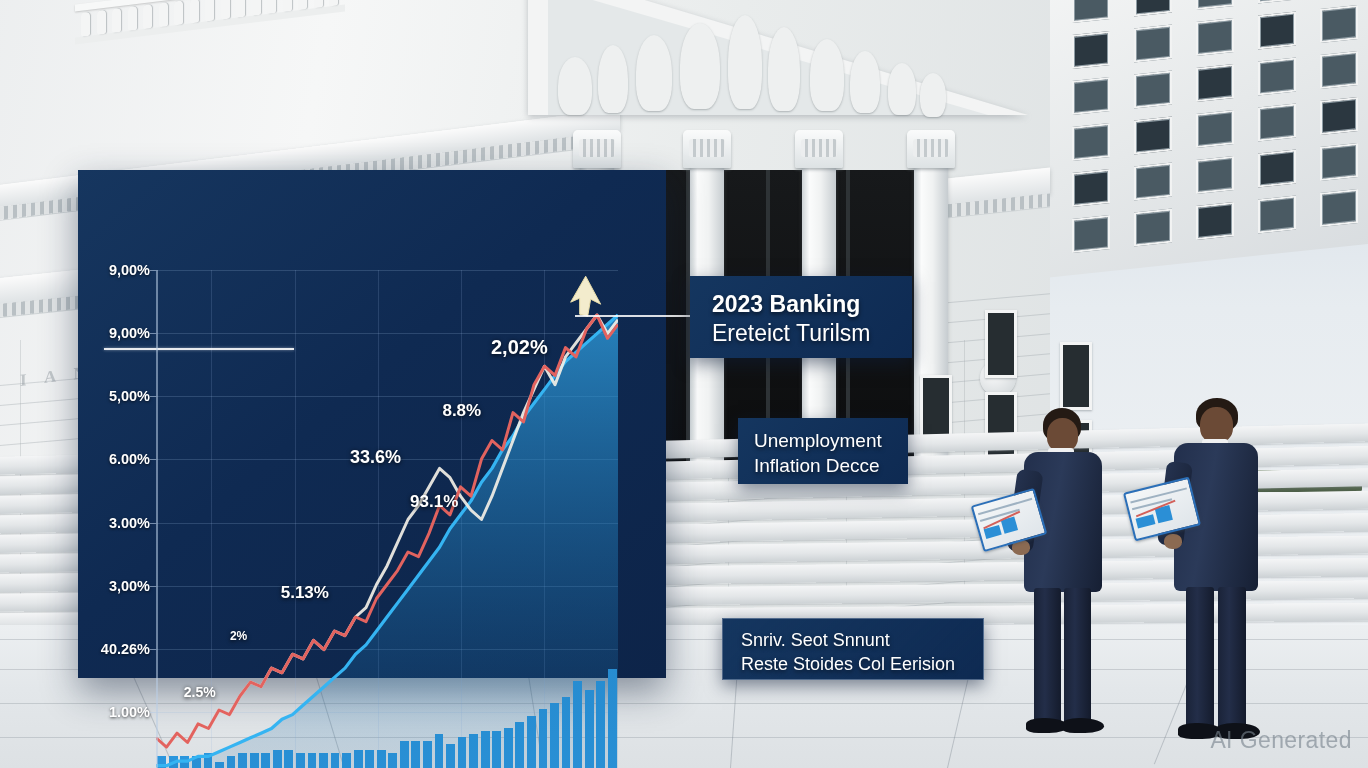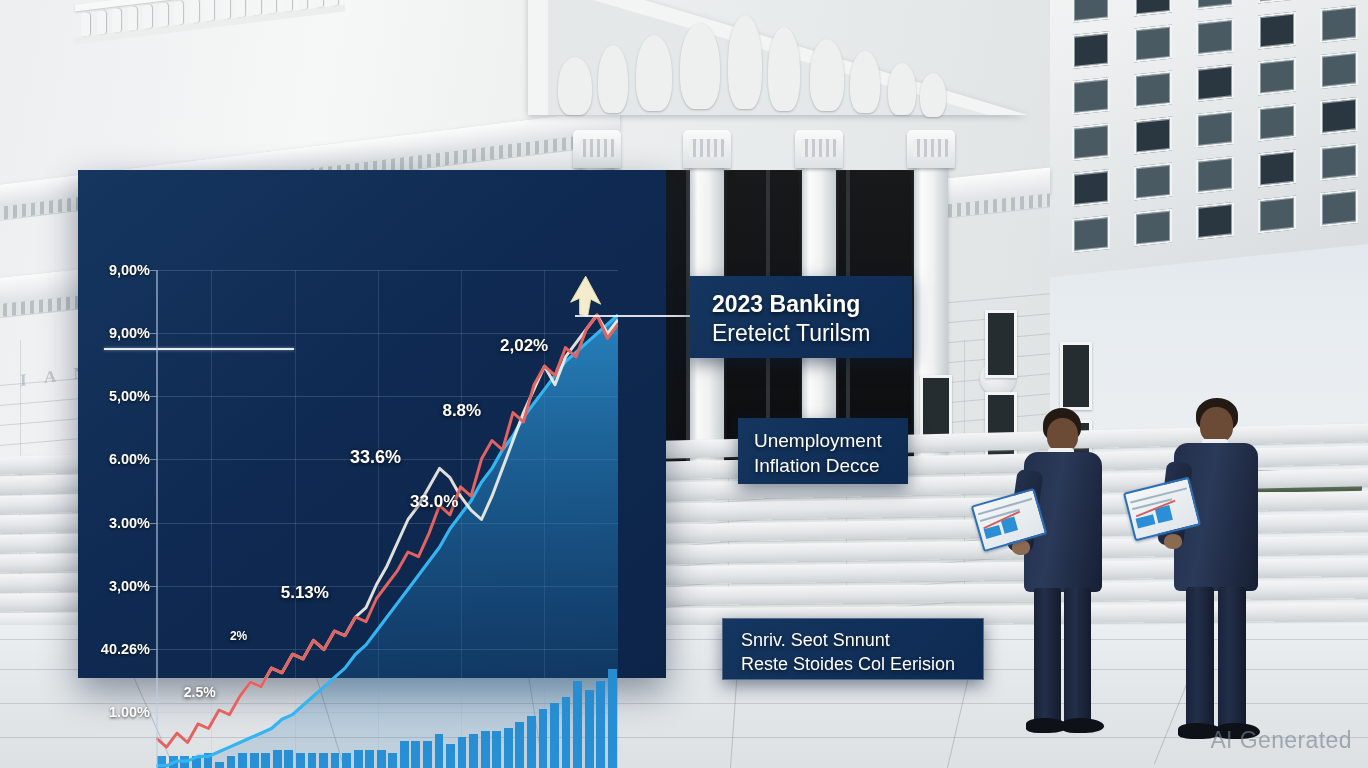--- a/index.html
+++ b/index.html
@@ -452,24 +452,24 @@
             <stop offset="100%" stop-color="#17639e" stop-opacity="0.12"></stop>
           </linearGradient>
         </defs>
         <path id="cyArea" fill="url(#cyFill)" stroke="none" d="M0.0,495.7 L10.5,495.7 L21.0,491.1 L31.5,491.1 L42.0,486.4 L52.5,486.4 L63.0,481.8 L73.5,477.1 L84.0,472.5 L94.5,467.8 L105.0,463.2 L115.5,458.5 L126.0,449.2 L136.5,444.6 L147.0,435.3 L157.5,426.0 L168.0,416.7 L178.5,407.4 L189.0,398.1 L199.5,384.2 L210.0,374.9 L220.5,361.0 L231.0,347.0 L241.5,333.1 L252.0,319.2 L262.5,305.2 L273.0,291.3 L283.5,277.3 L294.0,258.8 L304.5,244.8 L315.0,230.9 L325.5,212.3 L336.0,198.4 L346.5,179.8 L357.0,165.8 L367.5,147.3 L378.0,133.3 L388.5,119.4 L399.0,105.4 L409.5,91.5 L420.0,82.2 L430.5,72.9 L441.0,63.6 L451.5,54.3 L462.0,45.0 L462,505 L0,505 Z"></path>
         <path id="cyLine" fill="none" stroke="#35b4f2" stroke-width="3.2" stroke-linejoin="round" d="M0.0,495.7 L10.5,495.7 L21.0,491.1 L31.5,491.1 L42.0,486.4 L52.5,486.4 L63.0,481.8 L73.5,477.1 L84.0,472.5 L94.5,467.8 L105.0,463.2 L115.5,458.5 L126.0,449.2 L136.5,444.6 L147.0,435.3 L157.5,426.0 L168.0,416.7 L178.5,407.4 L189.0,398.1 L199.5,384.2 L210.0,374.9 L220.5,361.0 L231.0,347.0 L241.5,333.1 L252.0,319.2 L262.5,305.2 L273.0,291.3 L283.5,277.3 L294.0,258.8 L304.5,244.8 L315.0,230.9 L325.5,212.3 L336.0,198.4 L346.5,179.8 L357.0,165.8 L367.5,147.3 L378.0,133.3 L388.5,119.4 L399.0,105.4 L409.5,91.5 L420.0,82.2 L430.5,72.9 L441.0,63.6 L451.5,54.3 L462.0,45.0"></path>
         <path id="whLine" fill="none" stroke="#f2efe6" stroke-width="3" stroke-linejoin="round" opacity="0.92" d="M0.0,467.8 L10.5,477.1 L21.0,463.2 L31.5,472.5 L42.0,453.9 L52.5,458.5 L63.0,440.0 L73.5,444.6 L84.0,426.0 L94.5,412.1 L105.0,416.7 L115.5,398.1 L126.0,402.8 L136.5,384.2 L147.0,388.9 L157.5,370.3 L168.0,379.6 L178.5,361.0 L189.0,365.6 L199.5,347.0 L210.0,337.7 L220.5,314.5 L231.0,295.9 L241.5,272.7 L252.0,249.5 L262.5,235.5 L273.0,216.9 L283.5,198.4 L294.0,207.7 L304.5,226.2 L315.0,240.2 L325.5,249.5 L336.0,226.2 L346.5,198.4 L357.0,170.5 L367.5,142.6 L378.0,119.4 L388.5,96.2 L399.0,114.7 L409.5,86.9 L420.0,72.9 L430.5,59.0 L441.0,45.0 L451.5,63.6 L462.0,49.7"></path>
         <path id="rdLine" fill="none" stroke="#e2635f" stroke-width="3" stroke-linejoin="round" d="M0.0,467.8 L10.5,477.1 L21.0,463.2 L31.5,472.5 L42.0,453.9 L52.5,458.5 L63.0,440.0 L73.5,444.6 L84.0,426.0 L94.5,412.1 L105.0,416.7 L115.5,398.1 L126.0,402.8 L136.5,384.2 L147.0,388.9 L157.5,370.3 L168.0,379.6 L178.5,361.0 L189.0,365.6 L199.5,347.0 L210.0,351.7 L220.5,328.5 L231.0,314.5 L241.5,300.6 L252.0,282.0 L262.5,286.6 L273.0,263.4 L283.5,235.5 L294.0,244.8 L304.5,216.9 L315.0,226.2 L325.5,189.1 L336.0,170.5 L346.5,179.8 L357.0,142.6 L367.5,151.9 L378.0,114.7 L388.5,96.2 L399.0,105.4 L409.5,77.6 L420.0,86.9 L430.5,59.0 L441.0,45.0 L451.5,68.3 L462.0,54.3"></path>
         <polygon id="arrowHead" fill="#f3eccd" stroke="#e8dca8" stroke-width="1" points="429.66,6.199999999999999 444.66,34.2 434.66,29.2 431.66,46.2 423.66,44.2 423.66,28.2 414.66,32.2"></polygon>
       </svg>
       <div id="annots">
-          <div class="dlabel" style="left: 344px; top: 65.65px; font-size: 17px;">2,02%</div>
+          <div class="dlabel" style="left: 335px; top: 65.65px; font-size: 20px;">2,02%</div>
           <div class="dlabel" style="left: 286.44px; top: 131.3px; font-size: 17px;">8.8%</div>
           <div class="dlabel" style="left: 194.04px; top: 176.75px; font-size: 18px;">33.6%</div>
-          <div class="dlabel" style="left: 254.1px; top: 222.2px; font-size: 17px;">33.0%</div>
+          <div class="dlabel" style="left: 254.1px; top: 222.2px; font-size: 17px;">93.1%</div>
           <div class="dlabel" style="left: 124.74px; top: 313.1px; font-size: 17px;">5.13%</div>
           <div class="dlabel" style="left: 73.92px; top: 358.55px; font-size: 12px;">2%</div>
           <div class="dlabel" style="left: 27.72px; top: 414.1px; font-size: 14px;">2.5%</div>
         </div>
       <div class="leader" style="left:-52px;top:78px;width:190px;"></div>
       <div class="axisline" style="left:0;top:0;width:1.5px;height:505px;"></div>
 
       <div id="xTicks"></div>
     </div>
   </div>

